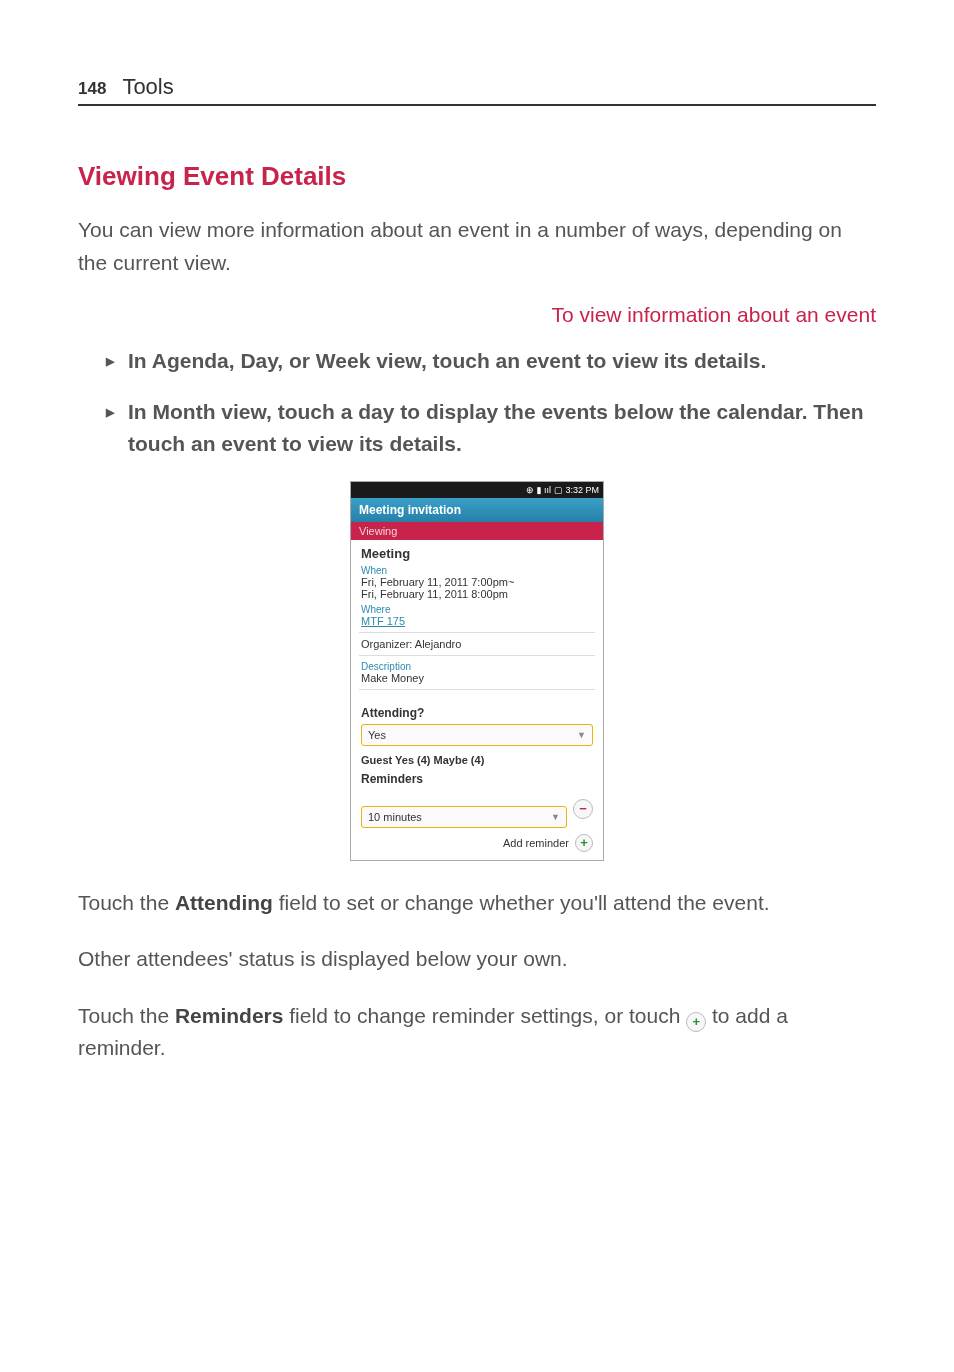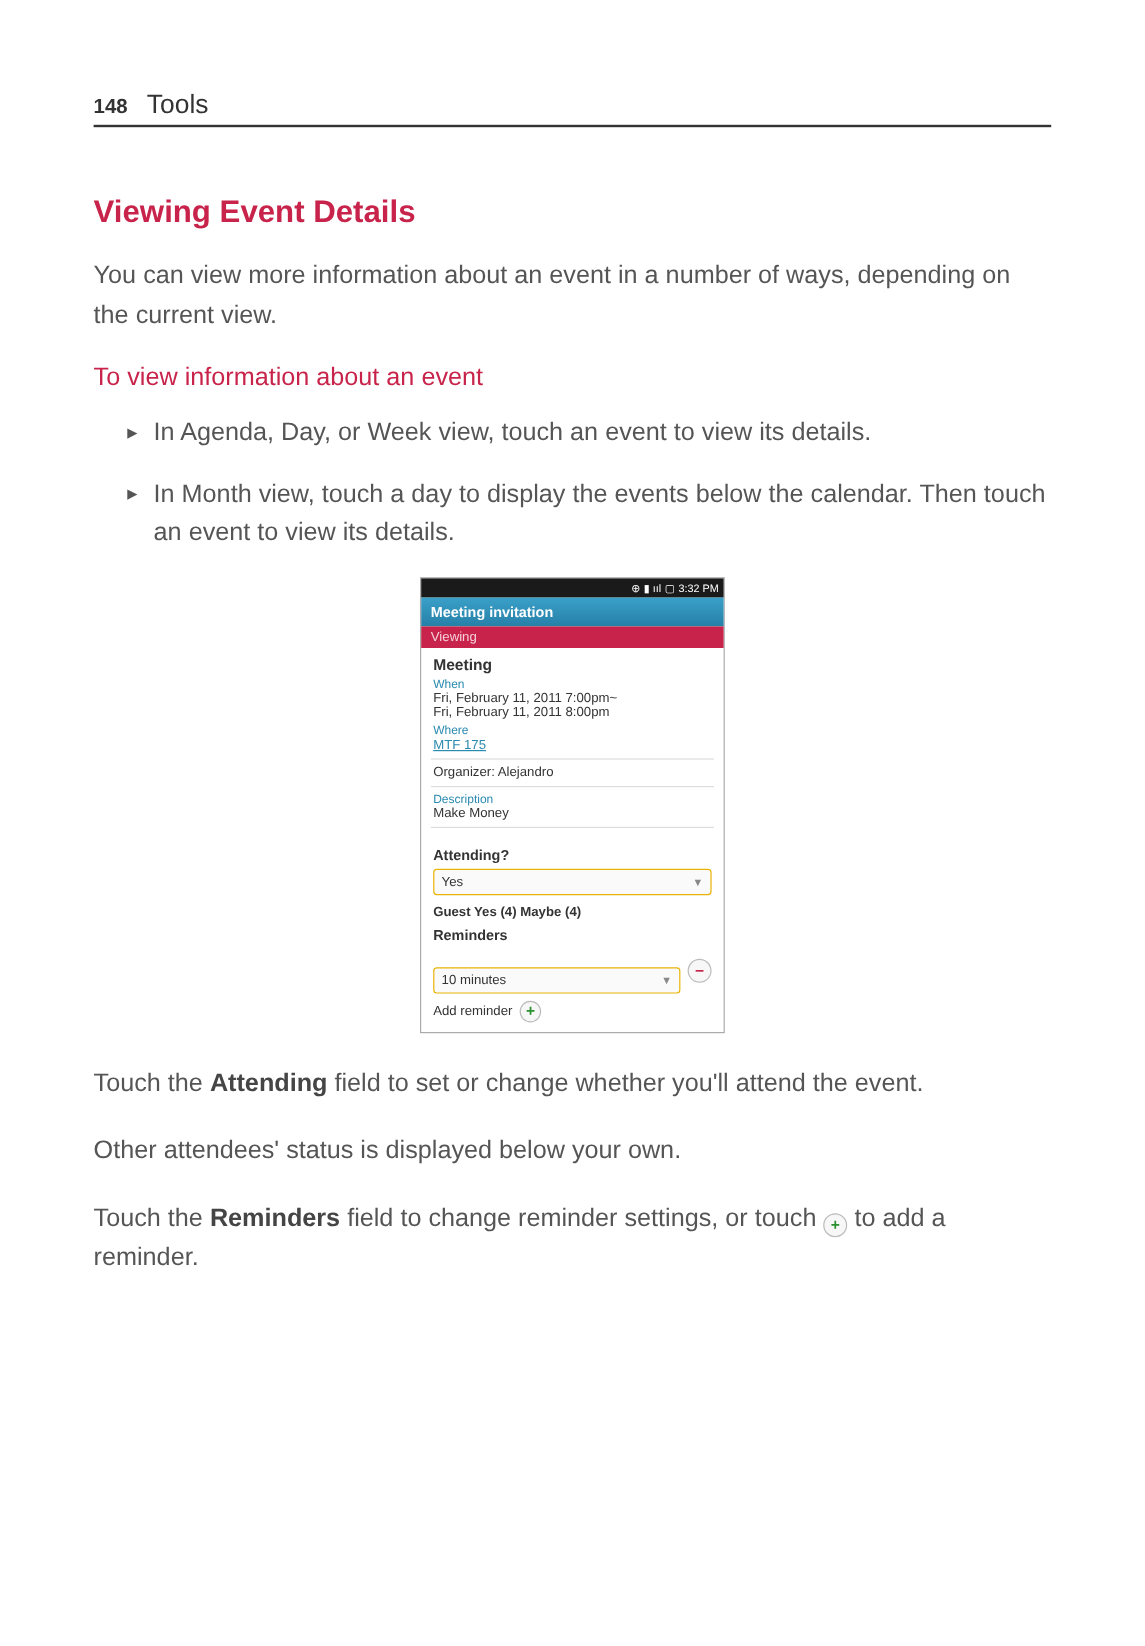--- a/index.html
+++ b/index.html
@@ -44,34 +44,35 @@
       color: #555;
       margin-bottom: 24px;
       font-weight: 300;
     }
     h3.sub-heading {
       color: #c8234a;
       font-size: 21px;
       font-weight: 400;
       margin-bottom: 18px;
       margin-top: 6px;
+      text-align: right;
     }
     ul.bullets {
       list-style: none;
       padding-left: 28px;
       margin-bottom: 20px;
     }
     ul.bullets li {
       position: relative;
       font-size: 21px;
       line-height: 1.55;
       color: #555;
       margin-bottom: 18px;
       padding-left: 22px;
-      font-weight: 400;
+      font-weight: 700;
     }
     ul.bullets li::before {
       content: "▶";
       font-size: 11px;
       color: #555;
       position: absolute;
       left: 0;
       top: 8px;
     }
     .screenshot-wrap {
@@ -157,21 +158,21 @@
       background: #f7f7f7;
       line-height: 1;
     }
     .circ-btn.minus { color: #c8234a; font-weight: bold; }
     .circ-btn.plus { color: #2a9030; font-weight: bold; }
     .circ-btn.plus.small {
       width: 18px; height: 18px;
     }
     .add-rem-row {
       display: flex;
-      justify-content: flex-start;
+      justify-content: flex-end;
       align-items: center;
       gap: 6px;
       margin-top: 6px;
       font-size: 11px;
       color: #333;
     }
     .inline-plus {
       display: inline-flex;
       width: 20px; height: 20px;
       border: 1px solid #bbb;

